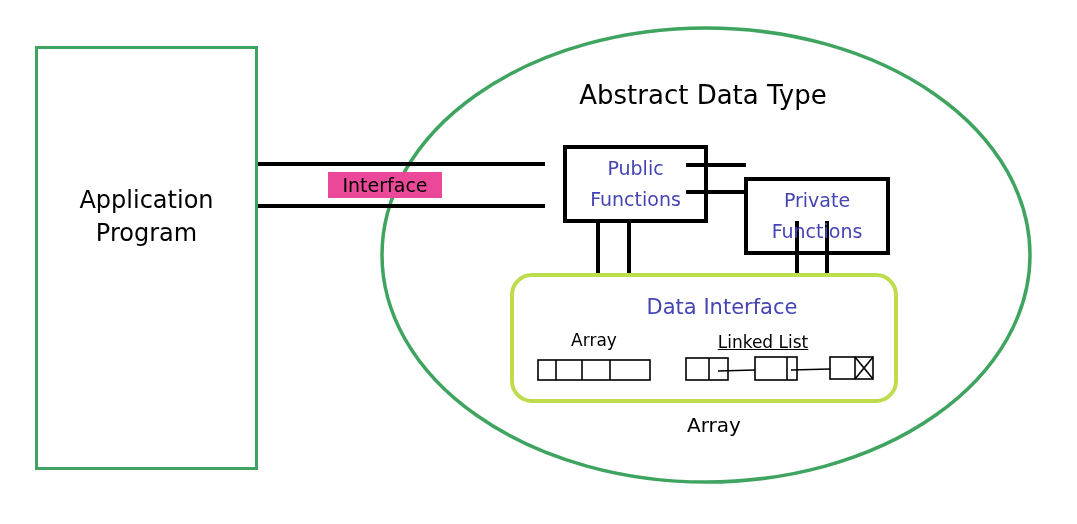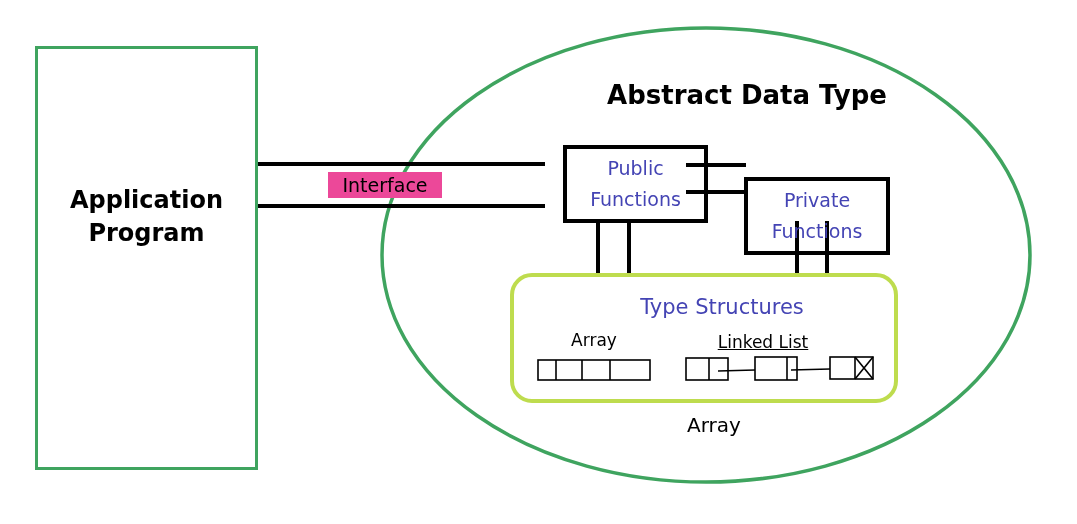--- a/index.html
+++ b/index.html
@@ -26,26 +26,26 @@
 
   .app-box {
     position: absolute; z-index: 1;
     left: 35px; top: 46px;
     width: 217px; height: 418px;
     border: 3px solid var(--green, #3fa45f);
     background: transparent;
   }
   .app-label {
     left: 35px; top: 184px; width: 223px;
-    font-size: 24px; font-weight: bold; line-height: 33px;
+    font-size: 24px; font-weight: normal; line-height: 33px;
   }
 
   .adt-title {
-    left: 577px; top: 79px; width: 340px;
-    font-size: 26px; font-weight: bold; line-height: 32px;
+    left: 533px; top: 79px; width: 340px;
+    font-size: 26px; font-weight: normal; line-height: 32px;
   }
 
   .iface-label {
     left: 328px; top: 172px; width: 114px;
     font-size: 19px; line-height: 26px;
     background: #ec4899;
   }
 
   .fn-box {
     position: absolute; z-index: 1;
@@ -136,18 +136,18 @@
   <div class="label adt-title">Abstract Data Type</div>
 
   <div class="label iface-label">Interface</div>
 
   <div class="fn-box pub">Public
 Functions</div>
   <div class="fn-box priv">Private
 Functions</div>
 
   <div class="ds-box"></div>
-  <div class="label ds-title">Type Structures</div>
+  <div class="label ds-title">Data Interface</div>
   <div class="label array-label">Array</div>
   <div class="label ll-label">Linked List</div>
 
   <div class="label memory-label">Array</div>
 </div>
 
 </body></html>

